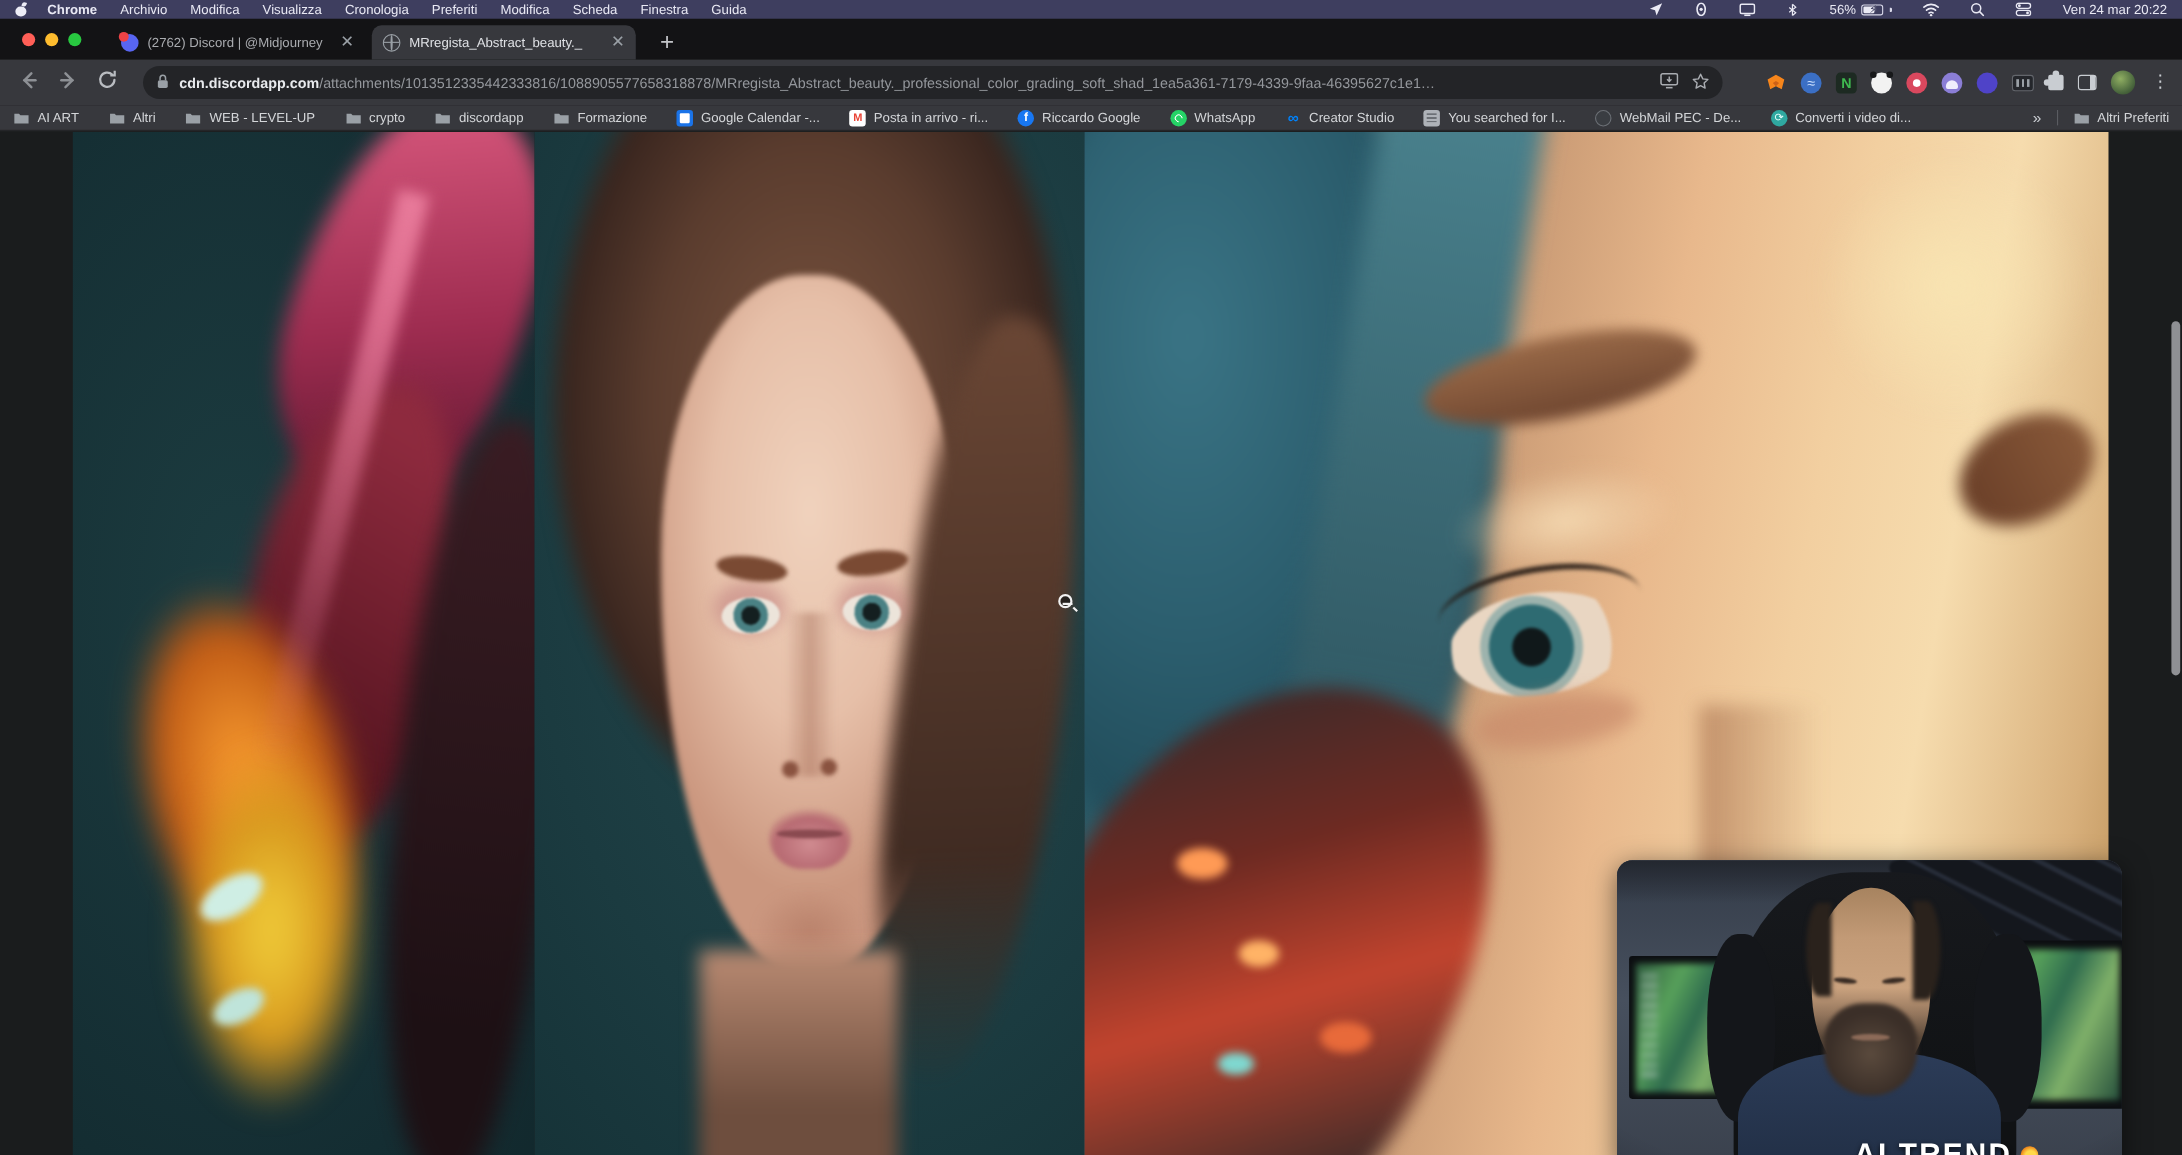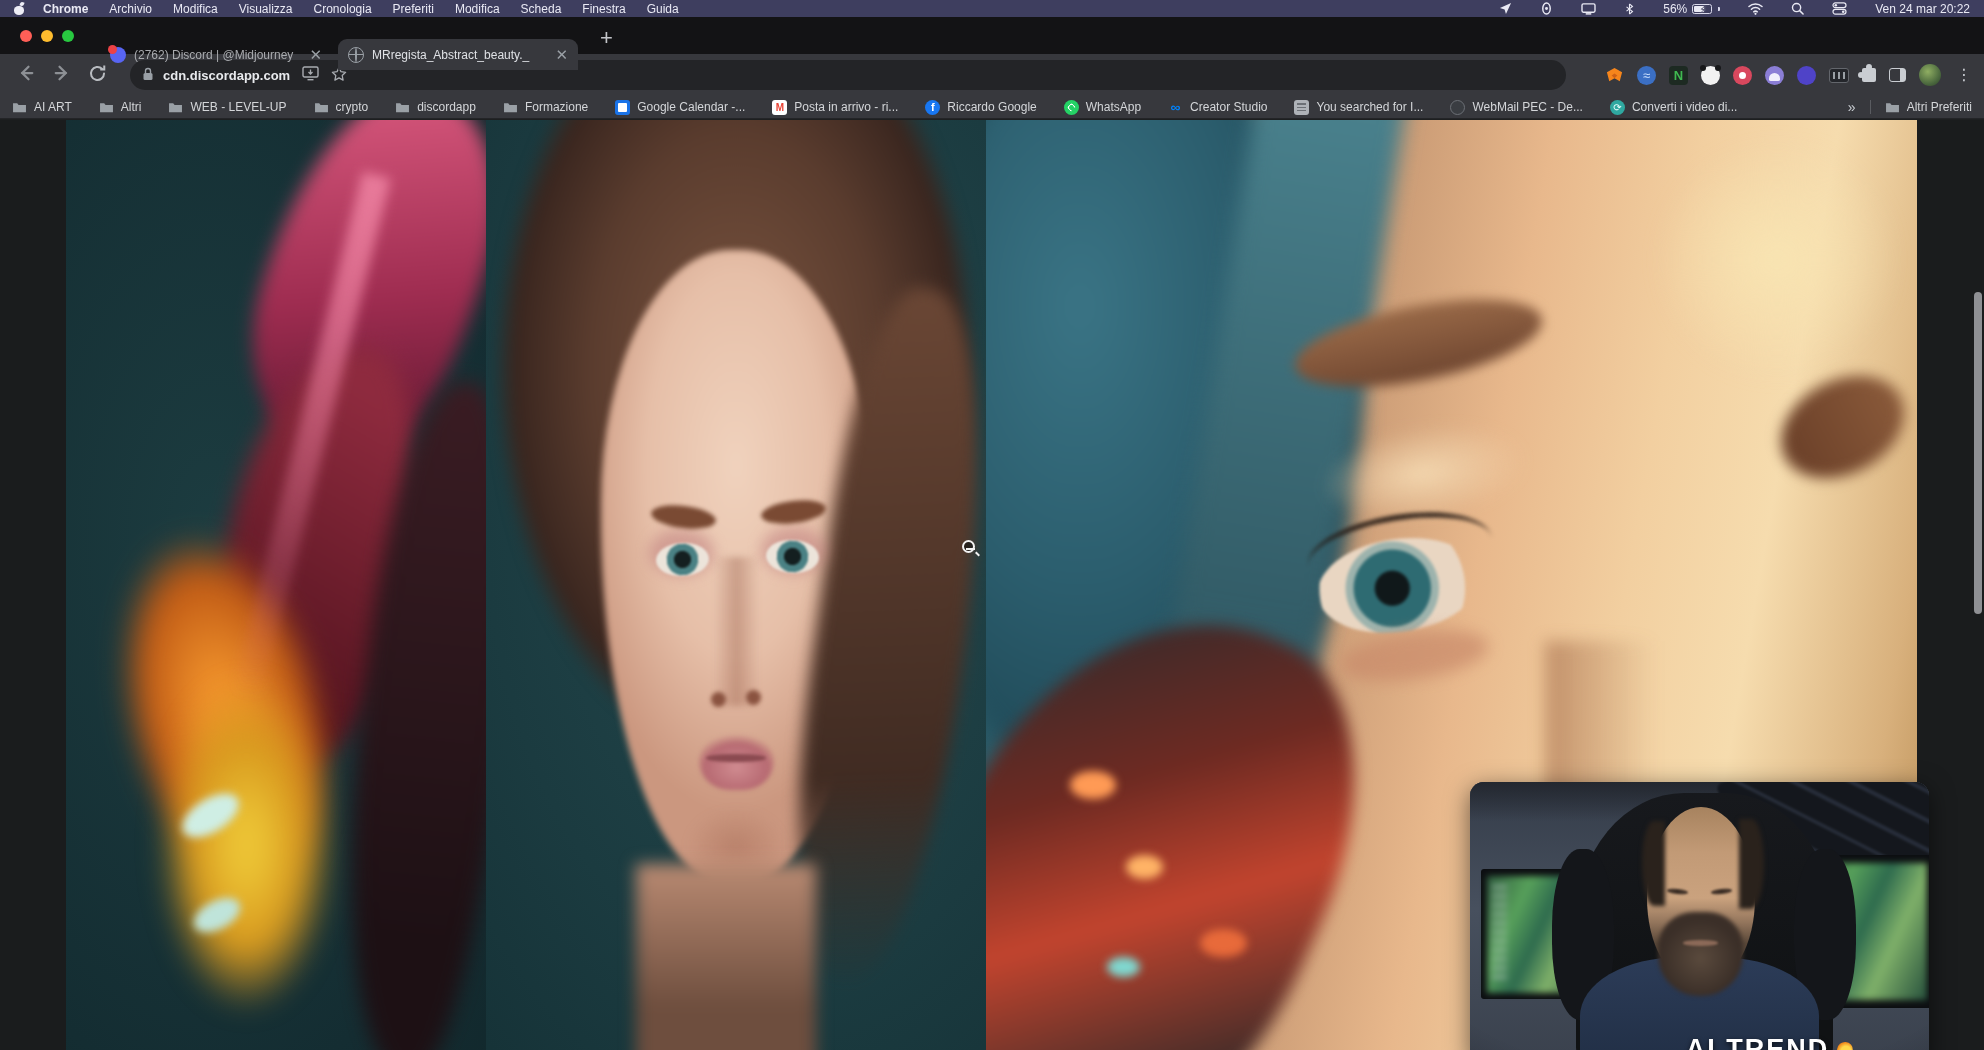--- a/index.html
+++ b/index.html
@@ -25,21 +25,21 @@
   .batt-nub { width:2px; height:4px; background:#d9d9ea; border-radius:0 1px 1px 0; margin-left:1px; }
   .bolt { position:absolute; left:6px; top:-1px; font-size:10px; color:#3e3e5f;
           text-shadow:0 0 2px #fff; }
   #clock { white-space:nowrap; font-size:12px; }
 
   
   #tabstrip { position:absolute; left:0; top:17px; width:1984px; height:37px;
               background:#131315; z-index:49; }
   .lights { position:absolute; left:20px; top:13px; display:flex; gap:9px; }
   .light { width:12px; height:12px; border-radius:50%; }
-  .tab { position:absolute; top:22px; height:31px; display:flex; align-items:center;
+  .tab { position:absolute; top:6px; height:31px; display:flex; align-items:center;
          padding:0 10px; color:#a9abaf; font-size:12px; }
   .tab .title { overflow:hidden; white-space:nowrap; text-overflow:ellipsis; flex:1; }
   .tab.active { background:#37383d; border-radius:9px 9px 0 0; color:#dfe1e5; }
   .tab .fav { width:16px; height:16px; margin-right:8px; flex:0 0 auto; position:relative; }
   .fav-discord { background:#5865f2; border-radius:50%; }
   .fav-discord::after { content:""; position:absolute; left:-2px; top:-2px; width:9px; height:9px;
                         background:#ed4245; border-radius:50%; }
   .fav-globe { border:1.5px solid #9aa0a6; border-radius:50%; }
   .fav-globe::before { content:""; position:absolute; left:50%; top:0; bottom:0; width:1.5px;
                        margin-left:-0.75px; background:#9aa0a6; border-radius:50%; }
@@ -420,20 +420,21 @@
   </span>
 
   <div id="omnibox">
     <span class="lock">
       <svg width="12" height="14" viewBox="0 0 12 14">
           <rect x="1.5" y="6" width="9" height="7" rx="1.5" fill="currentColor"></rect>
           <path d="M3.5 6 V4 a2.5 2.5 0 0 1 5 0 V6" fill="none" stroke="currentColor" stroke-width="1.4"></path>
         </svg>
     </span>
     <span id="url-domain">cdn.discordapp.com</span>
+    <span id="url-path">/attachments/1013512335442333816/1088905577658318878/MRregista_Abstract_beauty._professional_color_grading_soft_shad_1ea5a361-7179-4339-9faa-46395627c1e1…</span>
     <span class="endico">
       <svg width="17" height="15" viewBox="0 0 17 15">
           <rect x="1" y="1" width="15" height="10" rx="1.5" fill="none" stroke="currentColor" stroke-width="1.4"></rect>
           <path d="M8.5 3.5 v4 M6.5 6 l2 2 2-2" fill="none" stroke="currentColor" stroke-width="1.3"></path>
           <rect x="5.5" y="13" width="6" height="1.4" fill="currentColor"></rect>
         </svg>
     </span>
     <span class="endico">
       <svg width="16" height="16" viewBox="0 0 16 16">
           <path d="M8 1.5 l2 4.2 4.6.6 -3.4 3.2 .9 4.6 L8 11.9 3.9 14.1 4.8 9.5 1.4 6.3 6 5.7 Z" fill="none" stroke="currentColor" stroke-width="1.3" stroke-linejoin="round"></path>

